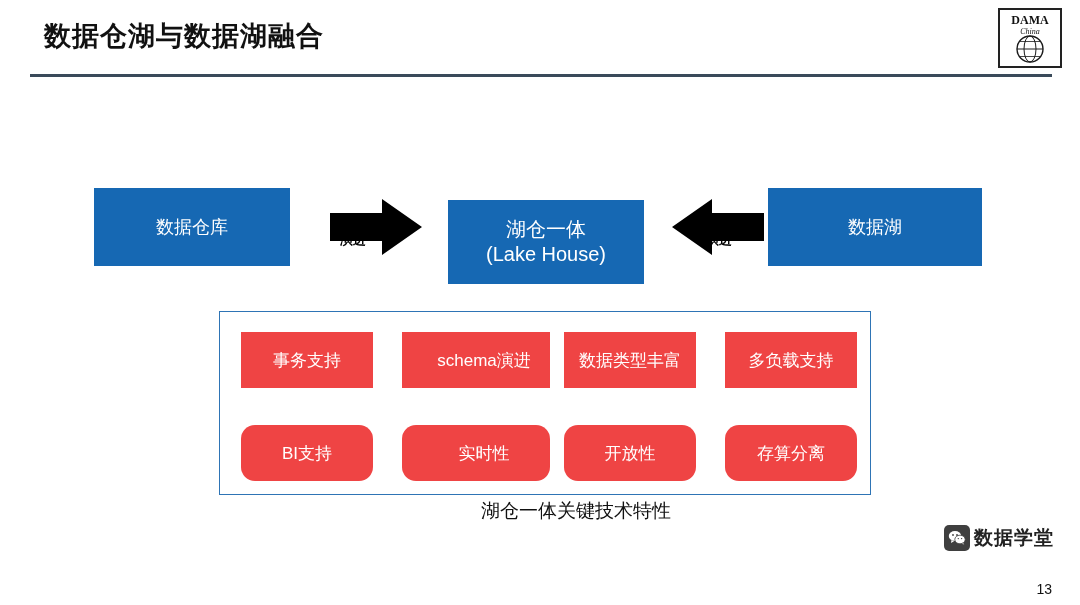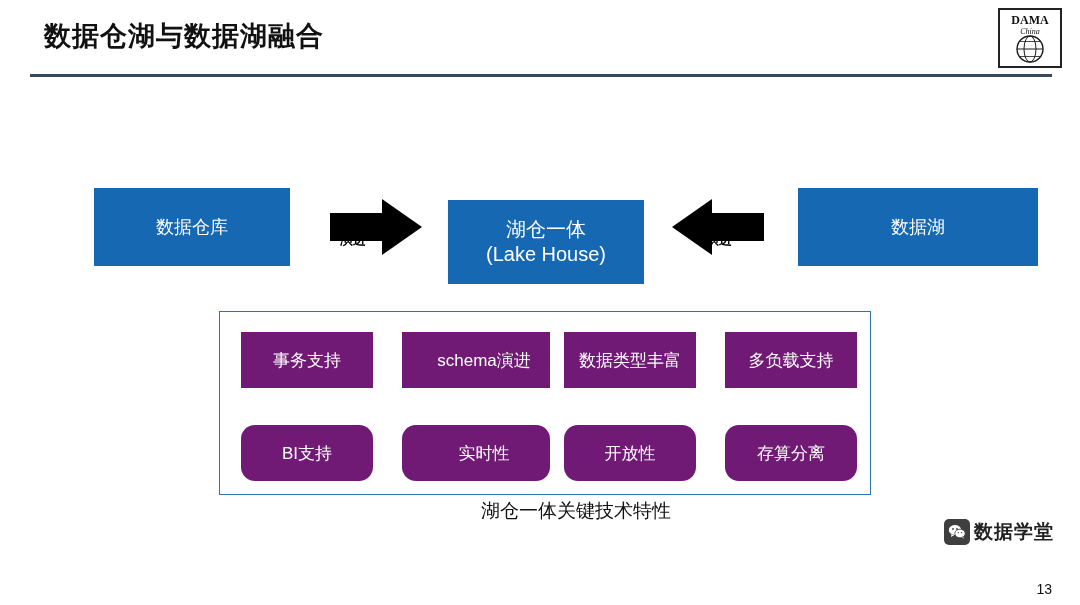--- a/index.html
+++ b/index.html
@@ -70,24 +70,23 @@
   #box-lakehouse {
     left: 448px;
     top: 200px;
     width: 196px;
     height: 84px;
     font-size: 20px;
   }
   #box-dl {
     left: 768px;
     top: 188px;
-    width: 240px;
+    width: 214px;
     height: 78px;
     font-size: 18px;
-    margin-left: 30px;
   }
   .lh-line2 { display:block; }
 
   
   .arrow-wrap {
     position: absolute;
     width: 92px;
     height: 56px;
   }
   #arrow-left  { left: 330px; top: 199px; }
@@ -108,21 +107,21 @@
     position: absolute;
     left: 219px;
     top: 311px;
     width: 652px;
     height: 184px;
     border: 1px solid #2e74b5;
     box-sizing: border-box;
   }
   .feature {
     position: absolute;
-    background: #701a75;
+    background: #ef4444;
     color: #ffffff;
     display: flex;
     align-items: center;
     justify-content: center;
     text-align: center;
     font-size: 17px;
     width: 132px;
     height: 56px;
   }
   .fr1 { top: 332px; }
@@ -141,21 +140,21 @@
     font-size: 19px;
     color: #111111;
     margin-left: 38px;
   }
   .caption-inner { display:inline-block; margin-left: -4px; }
 
   
   .watermark {
     position: absolute;
     right: 26px;
-    bottom: 60px;
+    bottom: 54px;
     display: flex;
     align-items: flex-end;
     gap: 4px;
   }
   .wm-icon {
     width: 26px;
     height: 26px;
     border-radius: 5px;
     background: #3f3f3f;
     display: flex;

